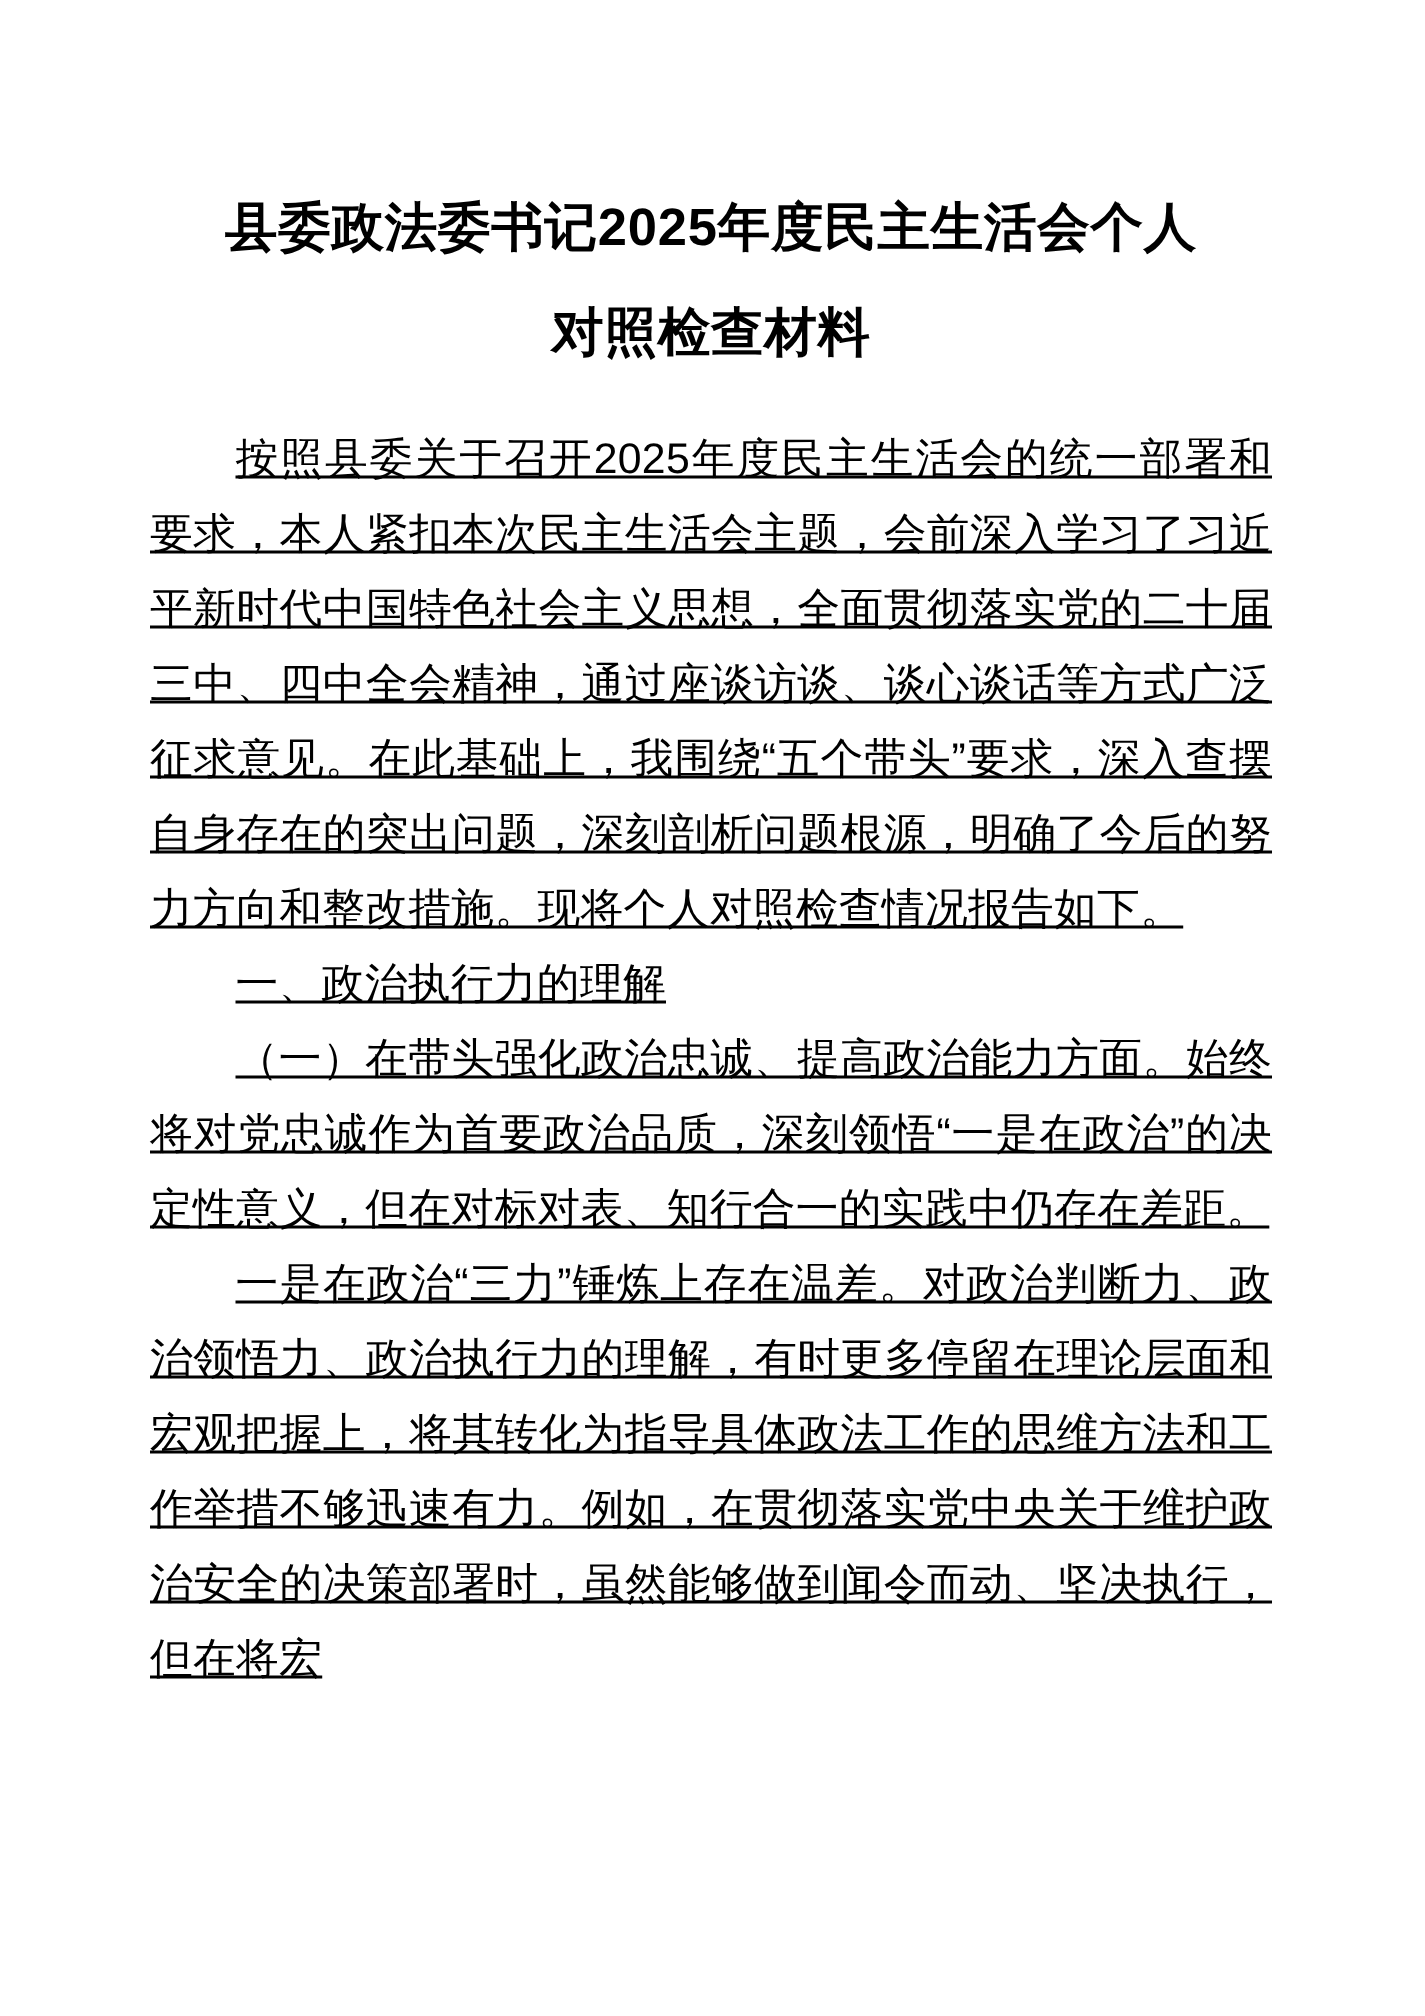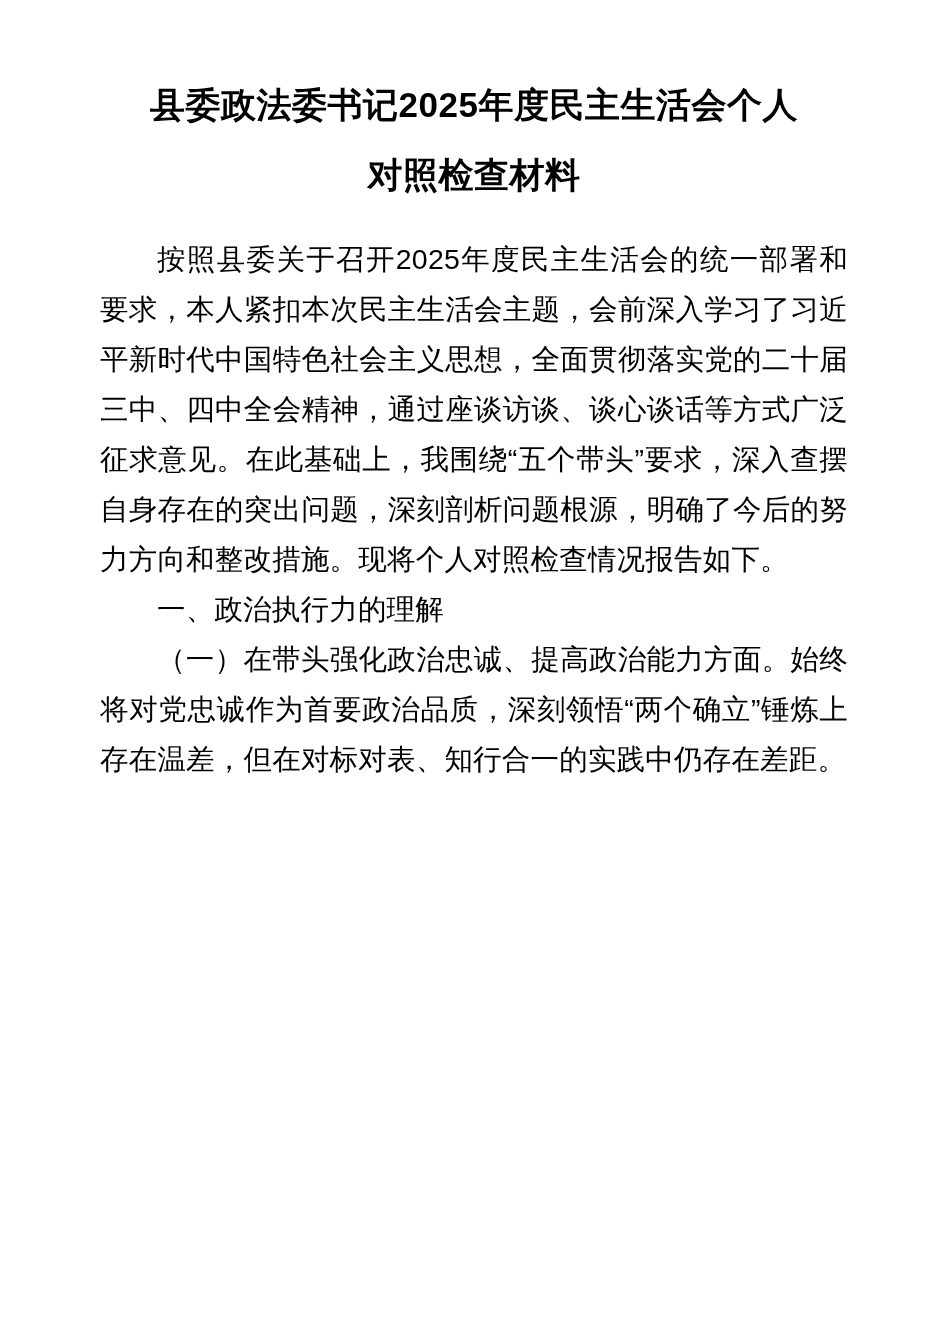--- a/index.html
+++ b/index.html
@@ -24,37 +24,38 @@
     overflow: hidden;
   }
   .doc-body {
     position: absolute;
     left: 100px;
     top: 0;
     width: 748px;
   }
   .doc-title {
     margin: 0;
-    padding-top: 70px;
+    padding-top: 117px;
     font-size: 35px;
     font-weight: 700;
     line-height: 70px;
     text-align: center;
     letter-spacing: 0.5px;
     white-space: pre-line;
   }
   .para {
     margin: 0;
     font-size: 28.5px;
     line-height: 50px;
     text-align: justify;
     text-justify: inter-ideograph;
     text-indent: 2em;
     letter-spacing: 0.2px;
     word-break: break-all;
+    text-decoration: underline;
   }
   .para.first-body {
     margin-top: 24px;
   }
   .para.heading-l1 {
     margin-top: 0;
   }
 </style>
 </head>
 <body>
@@ -62,17 +63,18 @@
 <div class="page">
   <div class="doc-body">
 
     <h1 class="doc-title">县委政法委书记2025年度民主生活会个人
 对照检查材料</h1>
 
     <p class="para first-body">按照县委关于召开2025年度民主生活会的统一部署和要求，本人紧扣本次民主生活会主题，会前深入学习了习近平新时代中国特色社会主义思想，全面贯彻落实党的二十届三中、四中全会精神，通过座谈访谈、谈心谈话等方式广泛征求意见。在此基础上，我围绕“五个带头”要求，深入查摆自身存在的突出问题，深刻剖析问题根源，明确了今后的努力方向和整改措施。现将个人对照检查情况报告如下。</p>
 
     <p class="para heading-l1">一、政治执行力的理解</p>
 
-    <p class="para">（一）在带头强化政治忠诚、提高政治能力方面。始终将对党忠诚作为首要政治品质，深刻领悟“两个确立”锤炼上存在温差，但在对标对表、知行合一的实践中仍存在差距。</p>
+    <p class="para">（一）在带头强化政治忠诚、提高政治能力方面。始终将对党忠诚作为首要政治品质，深刻领悟“一是在政治”的决定性意义，但在对标对表、知行合一的实践中仍存在差距。</p>
 
+    <p class="para">一是在政治“三力”锤炼上存在温差。对政治判断力、政治领悟力、政治执行力的理解，有时更多停留在理论层面和宏观把握上，将其转化为指导具体政法工作的思维方法和工作举措不够迅速有力。例如，在贯彻落实党中央关于维护政治安全的决策部署时，虽然能够做到闻令而动、坚决执行，但在将宏</p>
 
   </div>
 </div>
 
 </body></html>

